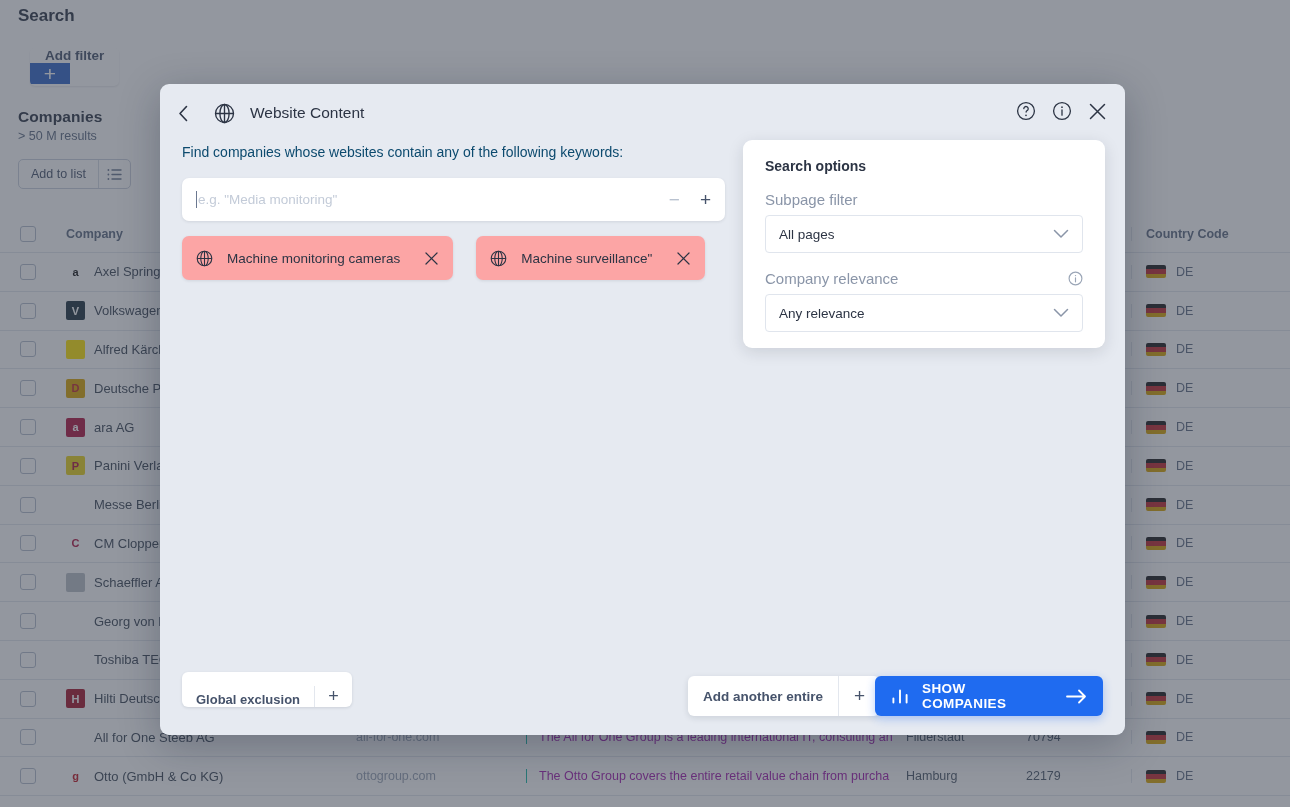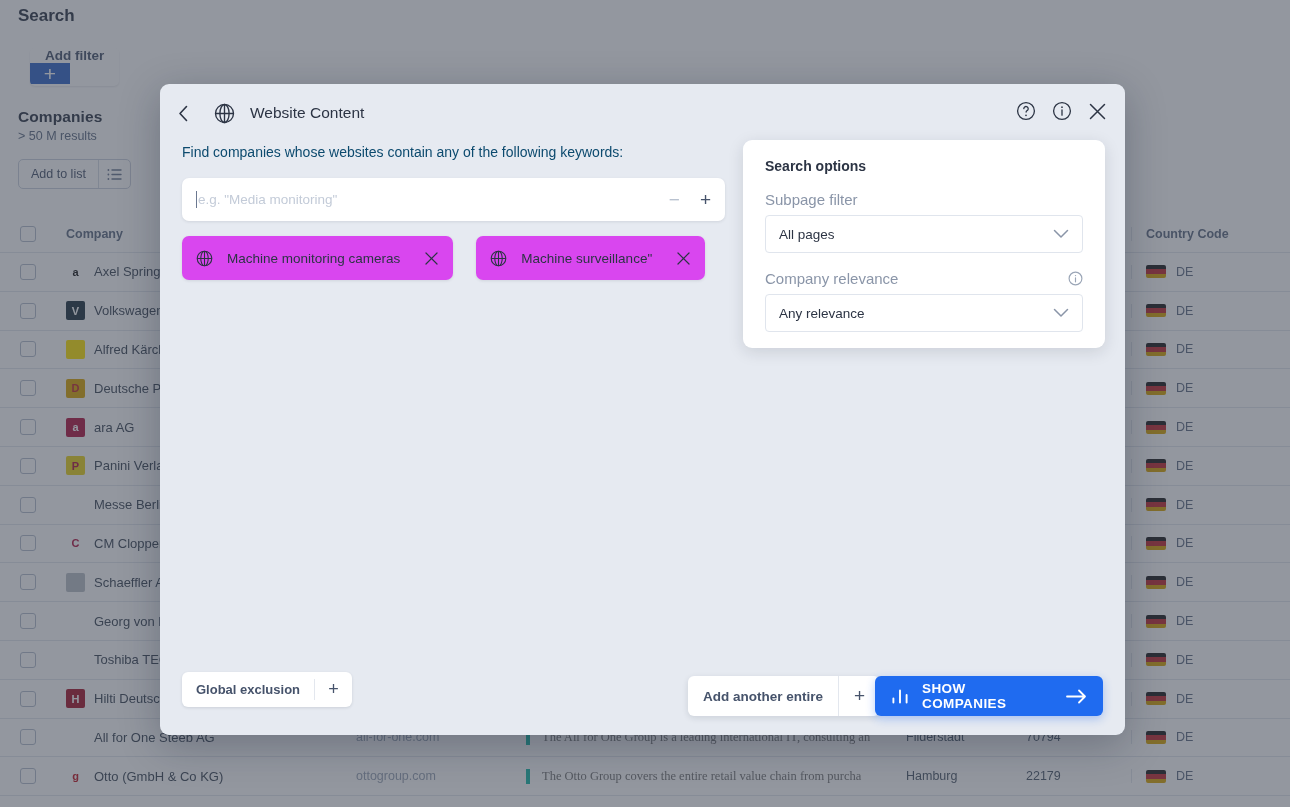--- a/index.html
+++ b/index.html
@@ -69,23 +69,23 @@
   .c-check { width: 56px; display: flex; justify-content: center; }
   .cbx {
     width: 16px; height: 16px; border: 1.5px solid #b3bdcd;
     border-radius: 3px; background: #fff;
   }
   .c-company {
     width: 300px; display: flex; align-items: center; gap: 9px;
     padding-left: 10px;
   }
   .c-domain { width: 170px; font-size: 12.5px; color: #98a3b5; }
-  .c-desc   { width: 380px; font-size: 12.5px; color: #737373;
+  .c-desc   { width: 380px; font-size: 12.5px; color: #a21caf;
               white-space: nowrap; overflow: hidden;
-              border-left: 4px solid #14b8a6; padding-left: 12px; font-family: Liberation Serif, serif; }
+              border-left: 1px solid #14b8a6; padding-left: 12px; }
   .c-city   { width: 120px; font-size: 12.5px; color: #4b5868; }
   .c-post   { width: 105px; font-size: 12.5px; color: #4b5868; }
   .c-flagcol{ width: 150px; display: flex; align-items: center; gap: 10px;
               border-left: 1px solid #e3e7ee; padding-left: 14px; }
   .trow.head .c-company,
   .trow.head .c-post,
   .trow.head .c-flagcol {
     font-size: 12.5px; font-weight: bold; color: #5d6b82;
   }
   .cname { font-size: 13px; color: #3c4756; white-space: nowrap; }
@@ -132,21 +132,21 @@
     display: flex; align-items: center; padding: 0 14px;
   }
   .caret { width: 1px; height: 17px; background: #6b7890; margin-right: 1px; }
   .ph { font-size: 13.5px; color: #c3cbd8; }
   .kw-ctrls { margin-left: auto; display: flex; align-items: center; gap: 20px; }
   .minus { color: #b9c2d0; font-size: 19px; line-height: 1; }
   .plus  { color: #46536b; font-size: 19px; line-height: 1; }
 
   .chips { position: absolute; left: 22px; top: 152px; display: flex; gap: 23px; }
   .chip {
-    height: 44px; background: #d946ef; border-radius: 7px;
+    height: 44px; background: #fca5a5; border-radius: 7px;
     box-shadow: 0 1px 3px rgba(20,30,50,.10);
     display: flex; align-items: center; padding: 0 14px; gap: 14px;
   }
   .chip .g { color: #2c3444; display: flex; }
   .chip .t { font-size: 13.5px; color: #2c3444; white-space: nowrap; }
   .chip .x { color: #2c3444; margin-left: 10px; display: flex; }
 
   
   .sopts {
     position: absolute; left: 583px; top: 56px;
@@ -164,21 +164,21 @@
     border-radius: 4px; display: flex; align-items: center;
     padding: 0 13px; font-size: 13.5px; color: #2c3444;
   }
   .so-sel .chev { margin-left: auto; color: #8a95a8; display: flex; }
 
   
   .f-globalex {
     position: absolute; left: 22px; top: 588px;
     height: 35px; background: #fff; border-radius: 6px;
     box-shadow: 0 1px 3px rgba(20,30,50,.12);
-    display: flex; align-items: center;
+    display: flex; align-items: flex-end;
   }
   .f-globalex .lbl { display: flex; align-items: center; padding: 0 14px;
                      font-size: 13px; font-weight: bold; color: #46536b; }
   .f-globalex .pl { width: 38px; display: flex; align-items: center;
                     justify-content: center; border-left: 1px solid #e3e7ee;
                     color: #46536b; font-size: 18px; }
 
   .f-addfilter {
     position: absolute; left: 528px; top: 592px;
     height: 40px; background: #fff; border-radius: 6px;

